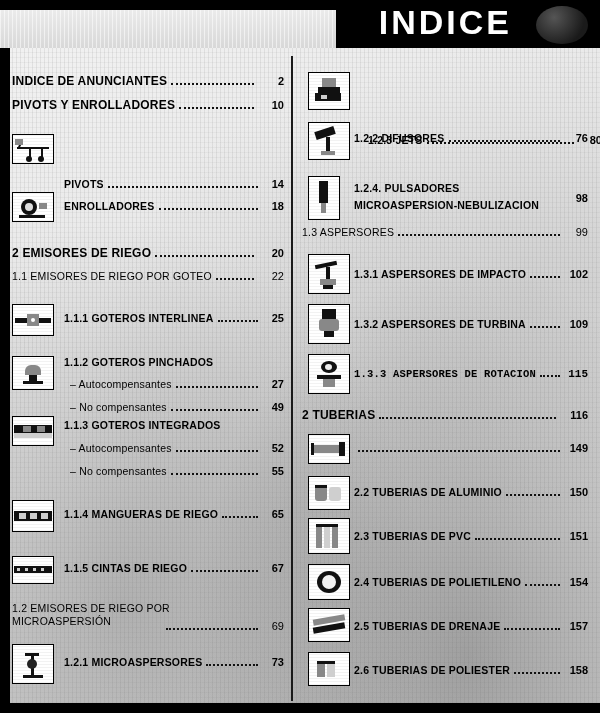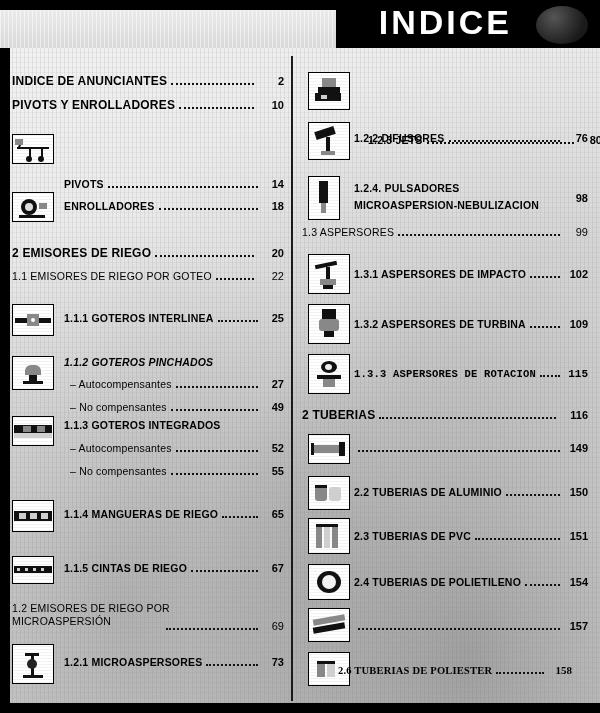--- a/index.html
+++ b/index.html
@@ -187,21 +187,21 @@
     <span class="pg" style="width:22px;">25</span>
   </div>
 
   <div class="thumb" style="left:0;top:300px;width:40px;height:32px;">
     <div class="pict">
       <div class="mid" style="left:12px;top:8px;width:16px;height:10px;border-radius:6px 6px 0 0;"></div>
       <div class="dark" style="left:16px;top:18px;width:8px;height:8px;"></div>
       <div class="dark" style="left:10px;top:24px;width:20px;height:3px;"></div>
     </div>
   </div>
-  <div class="entry" style="left:52px;top:300px;width:220px;font-style:italic;">
+  <div class="entry" style="left:52px;top:300px;width:220px;">
     <span class="lbl">1.1.2 GOTEROS PINCHADOS</span>
   </div>
   <div class="entry" style="left:58px;top:322px;width:214px;">
     <span class="lbl reg">– Autocompensantes</span>
     <span class="dots"></span>
     <span class="pg" style="width:22px;">27</span>
   </div>
   <div class="entry" style="left:58px;top:345px;width:214px;">
     <span class="lbl reg">– No compensantes</span>
     <span class="dots"></span>
@@ -428,29 +428,30 @@
     <span class="pg" style="width:24px;">154</span>
   </div>
 
   <div class="thumb" style="left:8px;top:552px;width:40px;height:32px;">
     <div class="pict">
       <div class="mid" style="left:4px;top:8px;width:32px;height:6px;transform:rotate(-10deg);"></div>
       <div class="dark" style="left:4px;top:16px;width:32px;height:6px;transform:rotate(-10deg);"></div>
     </div>
   </div>
   <div class="entry" style="left:54px;top:564px;width:234px;">
+    <span class="lbl">2.5 TUBERIAS DE DRENAJE</span>
     <span class="dots"></span>
     <span class="pg" style="width:24px;">157</span>
   </div>
 
   <div class="thumb" style="left:8px;top:596px;width:40px;height:32px;">
     <div class="pict">
       <div class="mid" style="left:8px;top:8px;width:8px;height:16px;"></div>
       <div class="lite" style="left:18px;top:8px;width:8px;height:16px;"></div>
       <div class="dark" style="left:8px;top:8px;width:18px;height:3px;"></div>
     </div>
   </div>
-  <div class="entry" style="left:38px;top:608px;width:234px;font-family:Liberation Serif, serif;">
+  <div class="entry" style="left:54px;top:608px;width:234px;">
     <span class="lbl">2.6 TUBERIAS DE POLIESTER</span>
     <span class="dots"></span>
     <span class="pg" style="width:24px;">158</span>
   </div>
 </div>
 
 </body></html>

